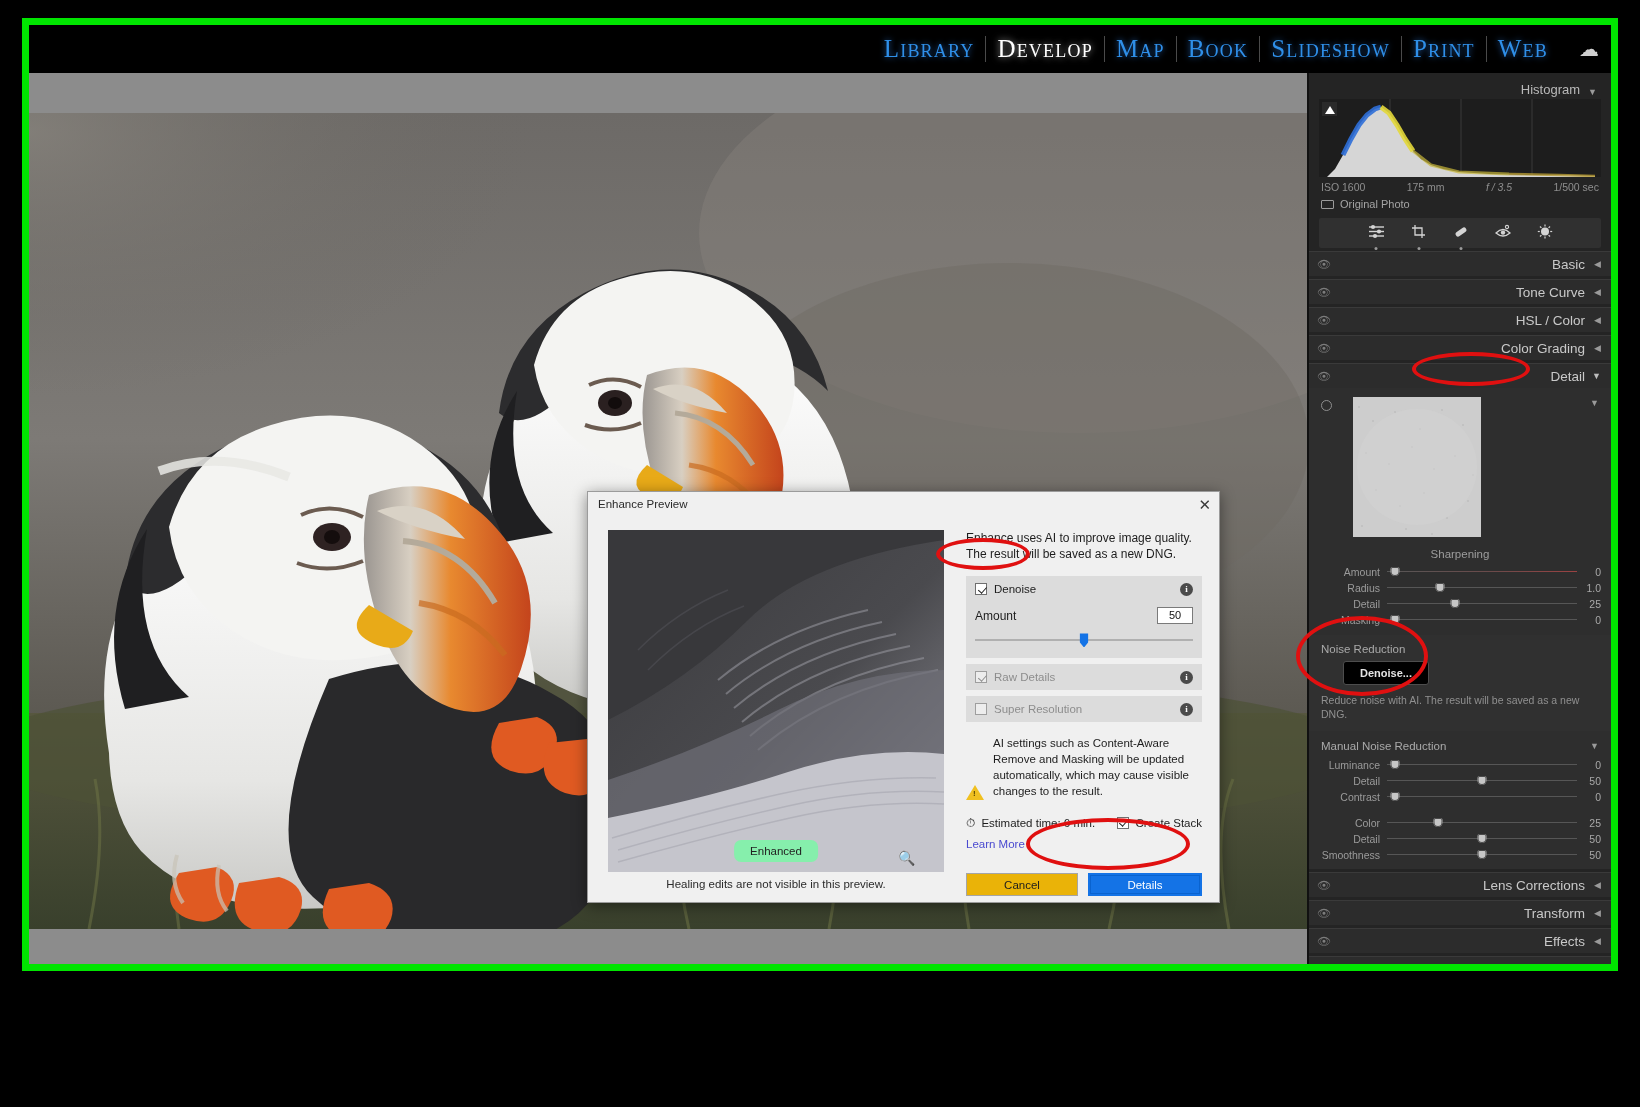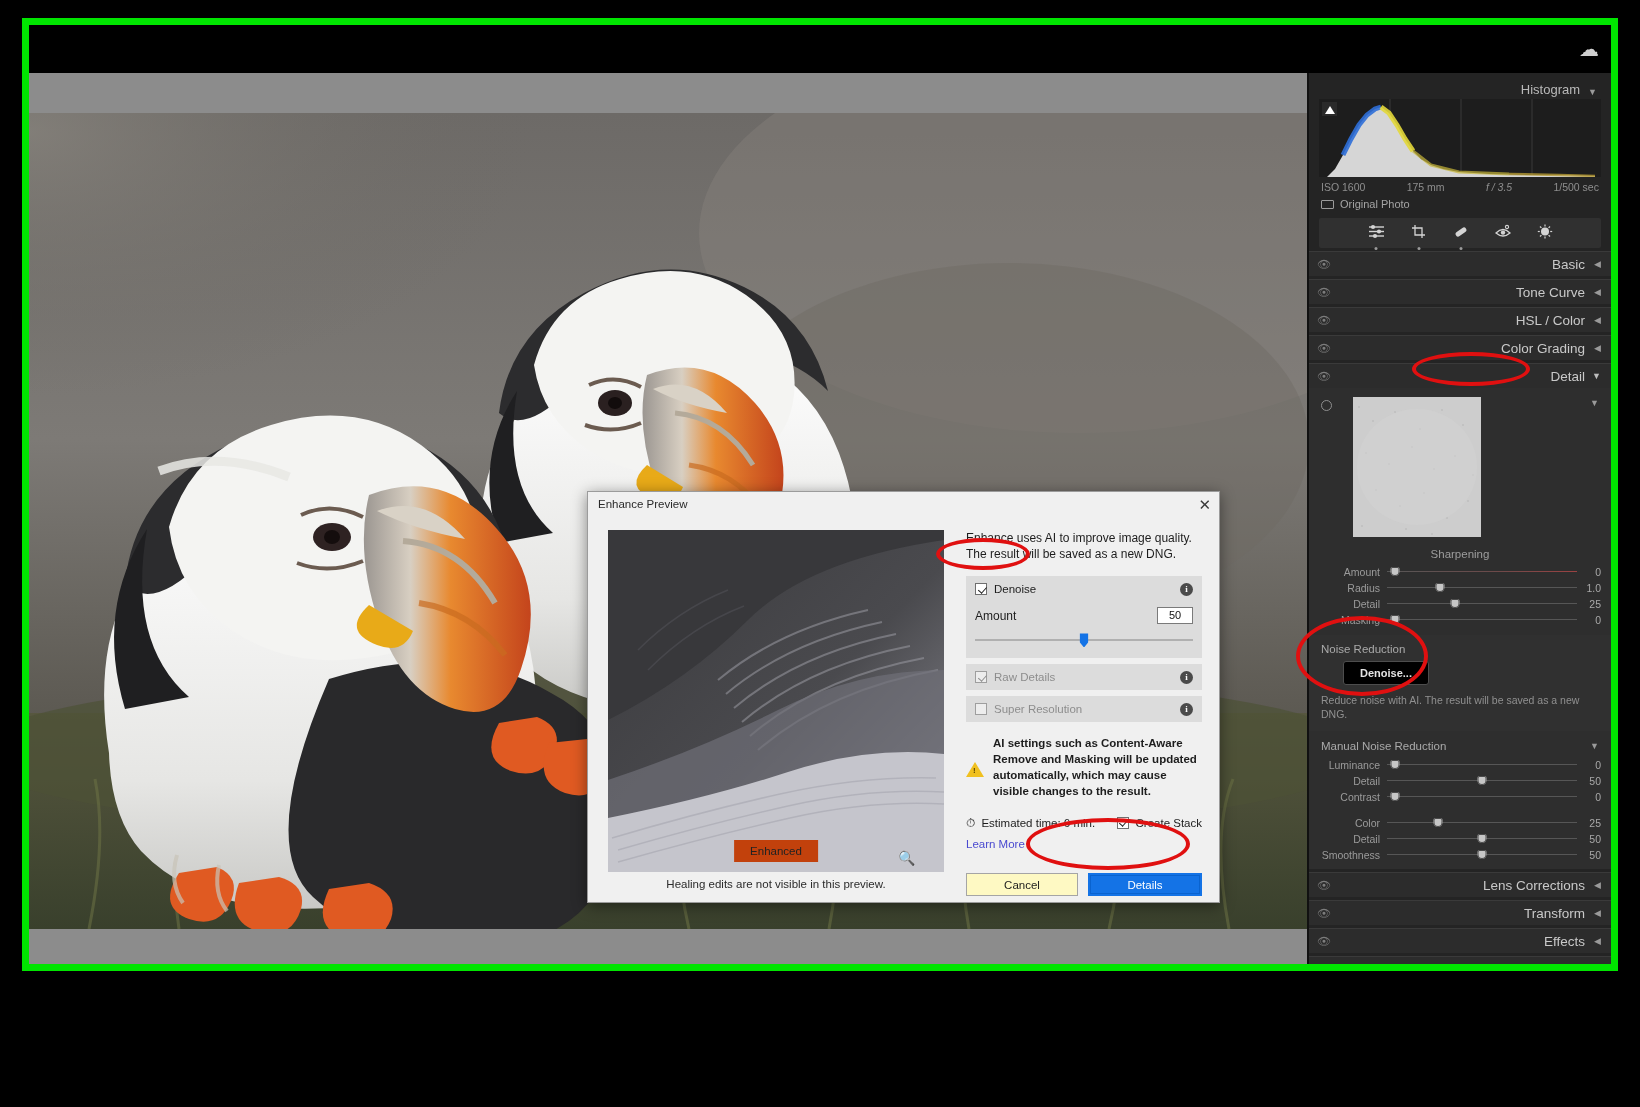--- a/index.html
+++ b/index.html
@@ -209,22 +209,22 @@
   }
   .dlg-close { font-size: 15px; color:#3a3a3a; cursor:pointer; line-height:1; }
   .dlg-body { position:relative; height: 388px; }
 
   .dlg-preview {
     position:absolute; left: 20px; top: 14px; width: 336px; height: 342px;
     background:#3a3a3c; overflow:hidden;
   }
   .enh-badge {
     position:absolute; left:50%; transform:translateX(-50%);
-    bottom: 10px; background:#c2410c; color:#222;
-    font-size:11.5px; padding: 5px 16px;
+    bottom: 10px; background:#86efac; color:#222;
+    font-size:11.5px; padding: 5px 16px; border-radius: 7px;
   }
   .zoom-ic { position:absolute; right: 28px; bottom: 6px; color:#555; font-size: 14px; }
   .dlg-caption {
     position:absolute; left:20px; top: 362px; width:336px;
     text-align:center; font-size: 11.5px; color:#2b2b2b;
   }
 
   .dlg-right { position:absolute; left: 378px; top: 14px; width: 236px; }
   .dlg-desc { font-size:12px; line-height:1.35; color:#1d1d1d; margin-bottom: 14px; }
 
@@ -260,59 +260,74 @@
     font-size:11px; text-align:center; line-height:15px; color:#111;
   }
   .amount-track { position:relative; height: 16px; margin-top: 8px; }
   .amount-line { position:absolute; left:0; right:0; top:7px; height:1.5px; background:#b0b0b0; }
   .amount-knob {
     position:absolute; top:1px; width:9px; height:14px; background:#1473e6;
     transform: translateX(-50%);
     clip-path: polygon(0 0,100% 0,100% 62%,50% 100%,0 62%);
   }
 
-  .warn-row { display:flex; gap:9px; margin-top: 14px; align-items:center;font-weight:bold; }
+  .warn-row { display:flex; gap:9px; margin-top: 14px; align-items:flex-end; }
   .warn-tri {
     width:0;height:0;border-left:9px solid transparent;border-right:9px solid transparent;
     border-bottom:15px solid #f0c020; margin-top:3px; flex:none; position:relative;
   }
   .warn-tri:after{
     content:"!"; position:absolute; left:-2px; top:4px; font-size:8px; color:#5a4500;
     font-weight:bold;
   }
   .warn-txt { font-size:11.5px; line-height:1.38; }
 
   .est-row { display:flex; align-items:center; justify-content:space-between; margin-top: 16px; }
   .est-left { display:flex; align-items:center; gap:6px; font-size:11.5px; }
   .clock-ic { font-size:12px; }
   .learn-more { color:#4a4ad0; font-size:11.5px; margin-top: 8px; display:inline-block; cursor:pointer; }
 
   .btn-row { position:absolute; left: 378px; top: 357px; width: 236px; display:flex; gap: 10px; }
   .btn {
     flex:1; height: 23px; font-size:11.5px; cursor:pointer;
     display:flex; align-items:center; justify-content:center;
   }
-  .btn.cancel { background:#fef9c3; border:1px solid #a5a5a5; color:#1d1d1d; }
+  .btn.cancel { background:#eab308; border:1px solid #a5a5a5; color:#1d1d1d; }
   .btn.primary { background:#1473e6; border:2px solid #1473e6; color:#fff;
                  box-shadow: 0 0 0 1px #0a63cf inset; }
 
   
   .ellipse {
     position:absolute; border: 4px solid #e01010; border-radius: 50%;
     z-index: 70; pointer-events:none;
   }
 </style>
 </head>
 <body>
 
 <div id="root">
 
   <div class="lr-window">
 
     <div class="module-bar">
+      <div class="module-list">
+        <div class="module-item">Library</div>
+        <div class="module-sep"></div>
+        <div class="module-item active">Develop</div>
+        <div class="module-sep"></div>
+        <div class="module-item">Map</div>
+        <div class="module-sep"></div>
+        <div class="module-item">Book</div>
+        <div class="module-sep"></div>
+        <div class="module-item">Slideshow</div>
+        <div class="module-sep"></div>
+        <div class="module-item">Print</div>
+        <div class="module-sep"></div>
+        <div class="module-item">Web</div>
+      </div>
       <div class="cloud-icon">☁</div>
     </div>
 
     <div class="stage">
       <div class="photo-wrap">
         <svg class="photo" viewBox="0 0 1278 816" preserveAspectRatio="none">
           <defs>
             <linearGradient id="bgTop" x1="0" y1="0" x2="0" y2="1">
               <stop offset="0%" stop-color="#6d6a67"></stop>
               <stop offset="40%" stop-color="#7d7a76"></stop>

